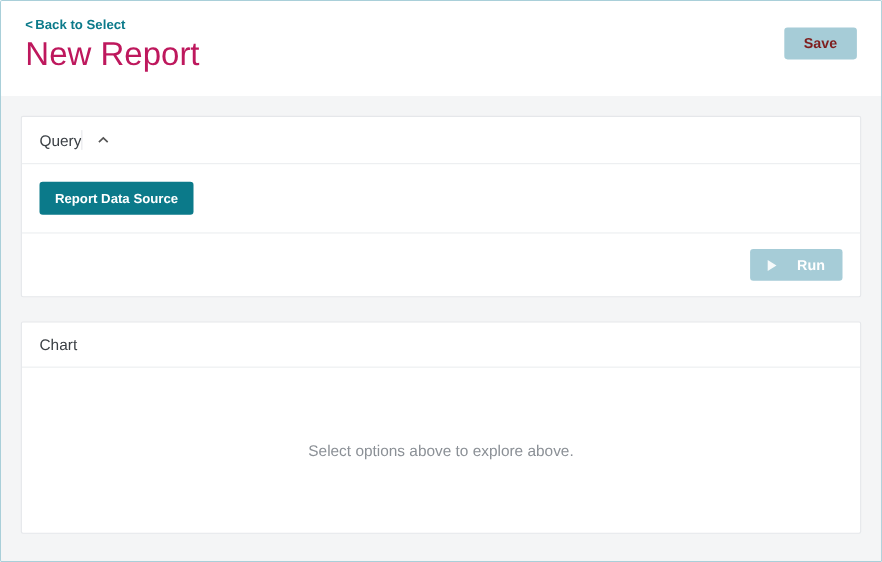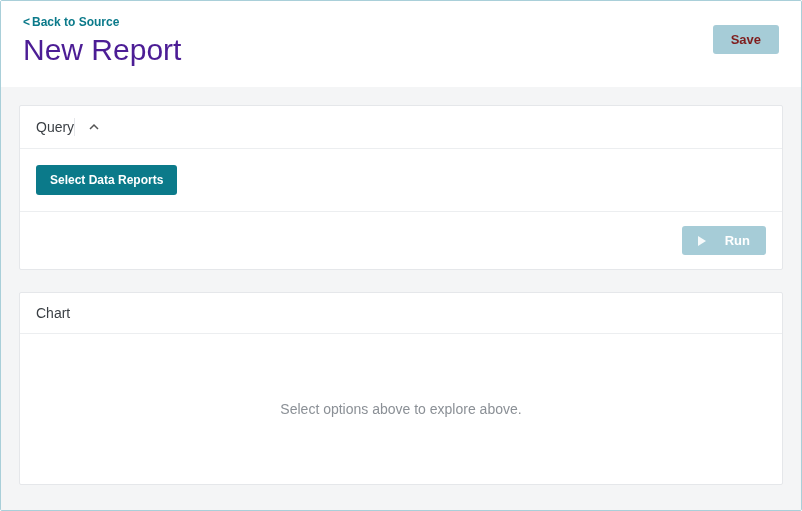--- a/index.html
+++ b/index.html
@@ -35,21 +35,21 @@
     font-weight: 600;
     cursor: pointer;
     display: inline-flex;
     align-items: center;
     gap: 2px;
   }
   .back-caret { font-size: 12px; }
   .page-title {
     font-size: 30px;
     font-weight: 400;
-    color: #4c1d95;
+    color: #be185d;
     margin-top: 4px;
   }
   .save-btn {
     margin-top: 10px;
     background: #a6ccd7;
     color: #7f1d1d;
     border: none;
     border-radius: 3px;
     padding: 7px 18px;
     font-size: 13px;
@@ -149,21 +149,21 @@
 </style>
 </head>
 <body>
 
 <div class="app">
 
   <div class="header">
     <div class="header-left">
       <a class="back-link">
         <span class="back-caret">&lt;</span>
-        <span>Back to Source</span>
+        <span>Back to Select</span>
       </a>
       <h1 class="page-title">New Report</h1>
     </div>
     <button class="save-btn">
       <span>Save</span>
     </button>
   </div>
 
   <div class="body">
 
@@ -173,21 +173,21 @@
         <div class="collapse-area">
           <span class="chevron">
             <svg viewBox="0 0 10 10" width="10" height="10">
                 <polyline points="1,7 5,3 9,7" fill="none" stroke="#555" stroke-width="1.5"></polyline>
               </svg>
           </span>
         </div>
       </div>
       <div class="panel-body">
         <button class="select-ds-btn">
-          <span>Select Data Reports</span>
+          <span>Report Data Source</span>
         </button>
       </div>
       <div class="panel-footer">
         <button class="run-btn">
           <span class="play-icon"></span>
           <span>Run</span>
         </button>
       </div>
     </div>
 

